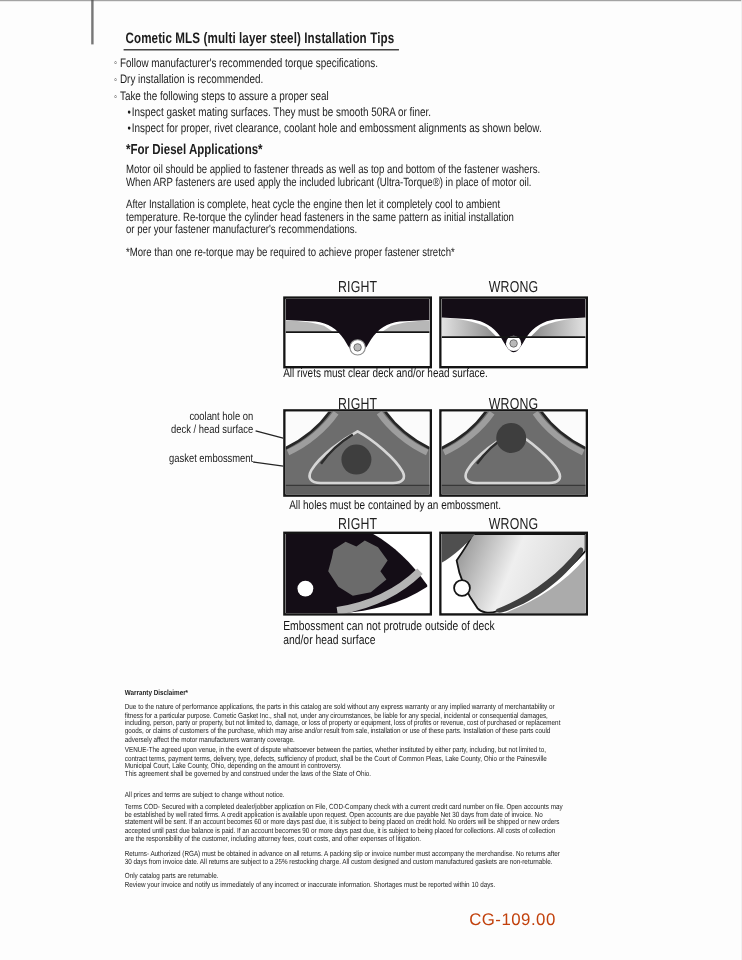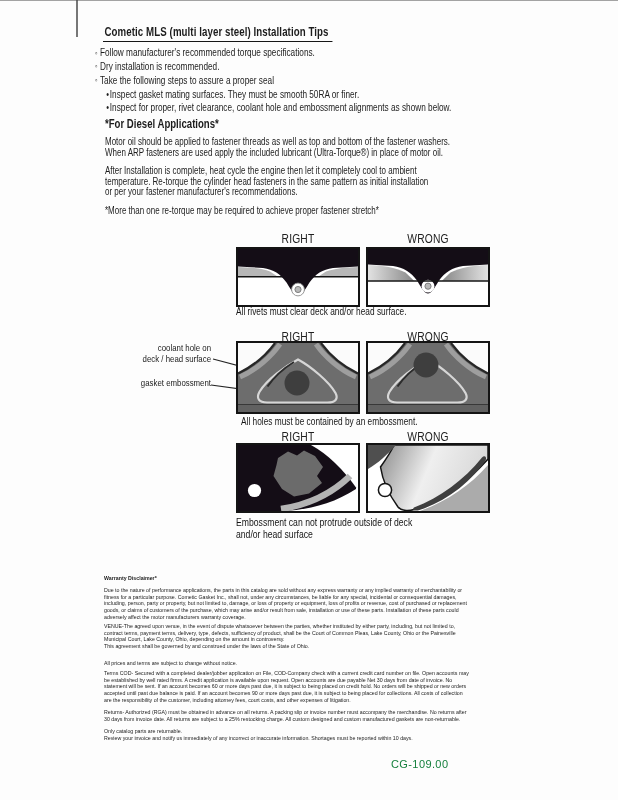--- a/index.html
+++ b/index.html
@@ -32,21 +32,21 @@
   .wr{font-size:6.2px;line-height:6.65px;transform:scaleX(0.85);transform-origin:0 0;white-space:nowrap;color:#222;}
   .wr-h{font-weight:bold;}
 
   .dlabel{width:124px;text-align:center;font-size:13.2px;color:#202020;letter-spacing:.2px;}
   .panel{width:124px;border:2px solid #141414;background:#fff;box-sizing:border-box;}
   .panel svg{display:block;}
   .dcap{font-size:10.4px;color:#161616;}
   .dcap2{font-size:10.8px;line-height:12px;color:#161616;}
   .annot{font-size:9.8px;color:#1a1a1a;text-align:right;}
 
-  .footer-code{left:391px;top:758px;font-size:11px;letter-spacing:.4px;color:#15803d;}
+  .footer-code{left:391px;top:758px;font-size:14px;letter-spacing:.4px;color:#c2410c;}
 </style>
 </head>
 <body>
 
 <div class="page">
 
   <div class="abs edge-top"></div>
   <div class="abs edge-tick"></div>
 
   <h1 class="abs title">Cometic MLS (multi layer steel) Installation Tips</h1>

